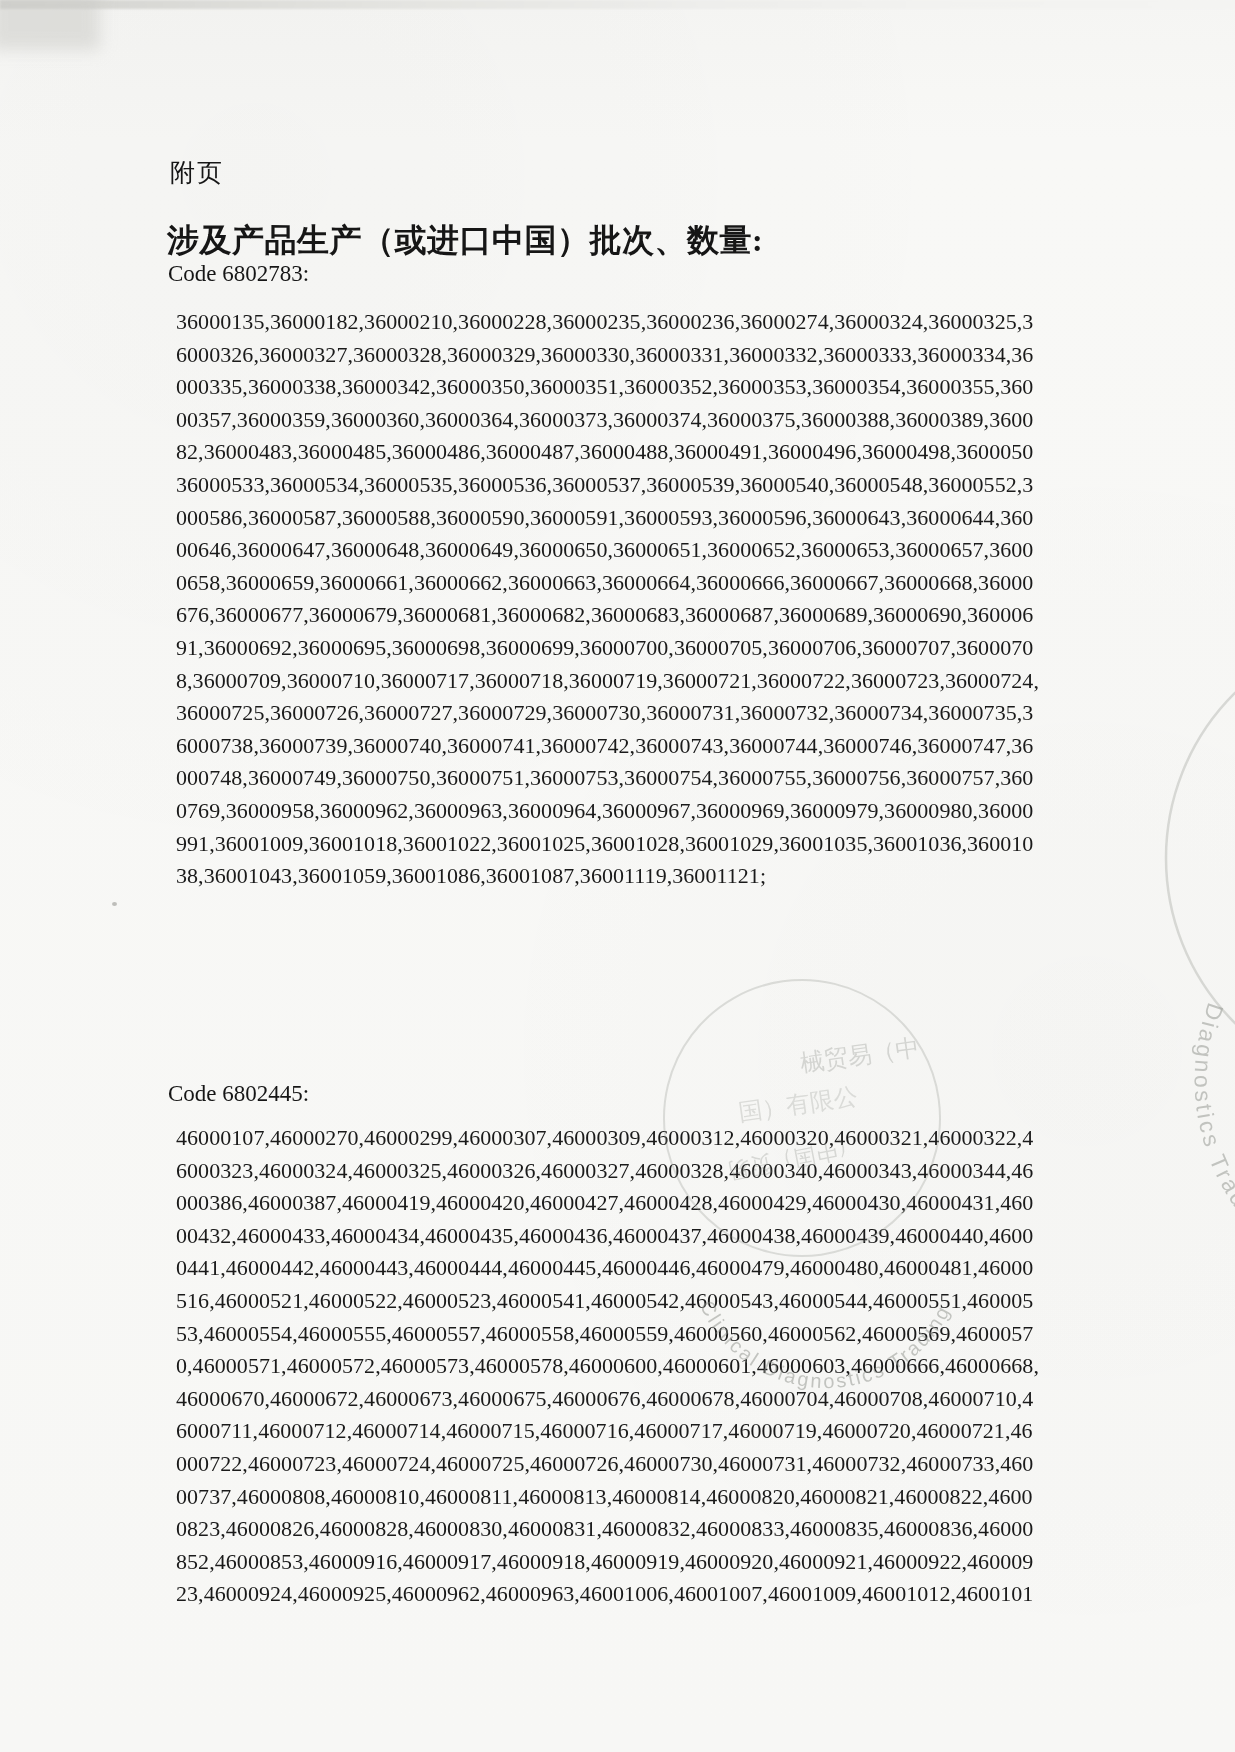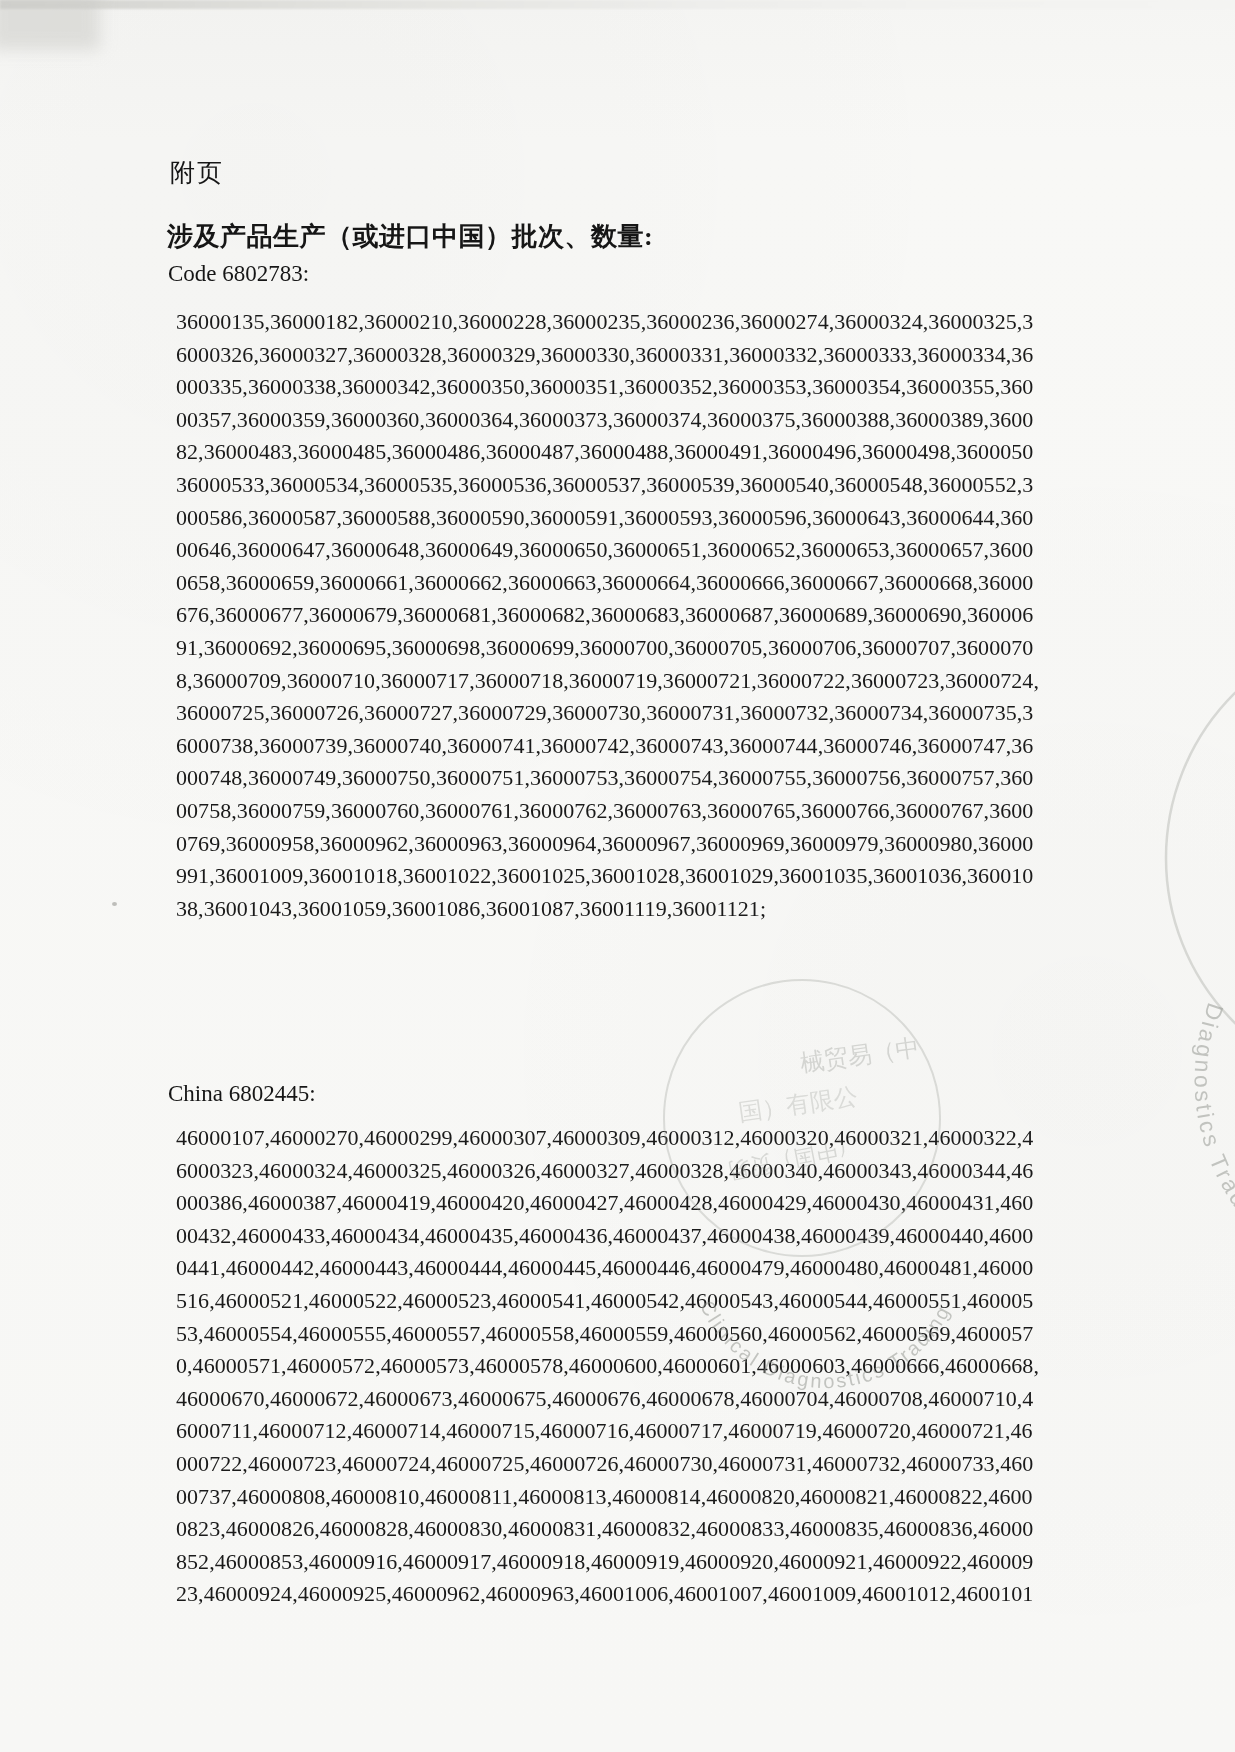--- a/index.html
+++ b/index.html
@@ -25,21 +25,21 @@
   .scan-corner{
     position:absolute;top:-8px;left:-10px;width:110px;height:58px;
     background:#ccccc8;filter:blur(8px);opacity:.55;
   }
   .page-label{
     position:absolute;left:170px;top:156px;
     font-size:25px;letter-spacing:2px;
   }
   .heading{
     position:absolute;left:167px;top:219px;
-    font-size:26px;font-weight:bold;letter-spacing:0.5px;
+    font-size:32px;font-weight:bold;letter-spacing:0.5px;
   }
   .code-label{
     position:absolute;left:168px;
     font-size:23px;
     text-align:right;
   }
   .code1{top:261px;}
   .code2{top:1081px;}
   .numblock{
     position:absolute;left:176px;
@@ -84,27 +84,26 @@
       <div>36000533,36000534,36000535,36000536,36000537,36000539,36000540,36000548,36000552,3</div>
       <div>000586,36000587,36000588,36000590,36000591,36000593,36000596,36000643,36000644,360</div>
       <div>00646,36000647,36000648,36000649,36000650,36000651,36000652,36000653,36000657,3600</div>
       <div>0658,36000659,36000661,36000662,36000663,36000664,36000666,36000667,36000668,36000</div>
       <div>676,36000677,36000679,36000681,36000682,36000683,36000687,36000689,36000690,360006</div>
       <div>91,36000692,36000695,36000698,36000699,36000700,36000705,36000706,36000707,3600070</div>
       <div>8,36000709,36000710,36000717,36000718,36000719,36000721,36000722,36000723,36000724,</div>
       <div>36000725,36000726,36000727,36000729,36000730,36000731,36000732,36000734,36000735,3</div>
       <div>6000738,36000739,36000740,36000741,36000742,36000743,36000744,36000746,36000747,36</div>
       <div>000748,36000749,36000750,36000751,36000753,36000754,36000755,36000756,36000757,360</div>
-      <div>00758,36000759,36000760,36000761,36000762,36000763,36000765,36000766,36000767,3600</div>
       <div>0769,36000958,36000962,36000963,36000964,36000967,36000969,36000979,36000980,36000</div>
       <div>991,36001009,36001018,36001022,36001025,36001028,36001029,36001035,36001036,360010</div>
       <div>38,36001043,36001059,36001086,36001087,36001119,36001121;</div>
     </div>
 
-  <div class="code-label code2">China 6802445:</div>
+  <div class="code-label code2">Code 6802445:</div>
 
   <div class="numblock block2">
       <div>46000107,46000270,46000299,46000307,46000309,46000312,46000320,46000321,46000322,4</div>
       <div>6000323,46000324,46000325,46000326,46000327,46000328,46000340,46000343,46000344,46</div>
       <div>000386,46000387,46000419,46000420,46000427,46000428,46000429,46000430,46000431,460</div>
       <div>00432,46000433,46000434,46000435,46000436,46000437,46000438,46000439,46000440,4600</div>
       <div>0441,46000442,46000443,46000444,46000445,46000446,46000479,46000480,46000481,46000</div>
       <div>516,46000521,46000522,46000523,46000541,46000542,46000543,46000544,46000551,460005</div>
       <div>53,46000554,46000555,46000557,46000558,46000559,46000560,46000562,46000569,4600057</div>
       <div>0,46000571,46000572,46000573,46000578,46000600,46000601,46000603,46000666,46000668,</div>

